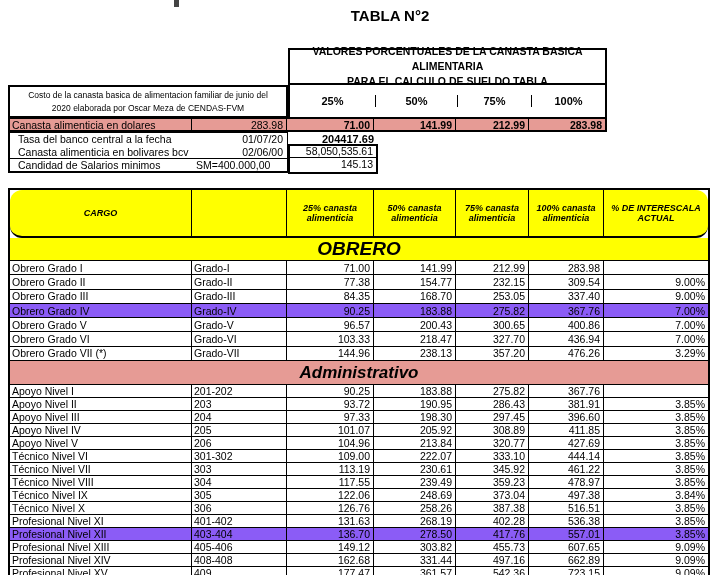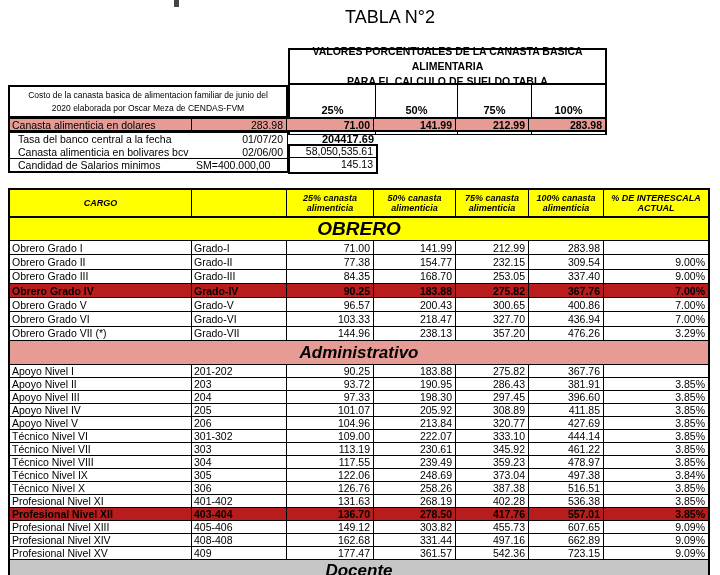--- a/index.html
+++ b/index.html
@@ -7,37 +7,38 @@
   body {
     position:relative; overflow:hidden; background:#fff; color:#000;
     font-family:"Liberation Sans", sans-serif;
   }
   .abs { position:absolute; }
 
   
   .speck { left:174px; top:0; width:5px; height:7px; background:#444; }
 
   
-  .page-title { top:7px; left:390px; transform:translateX(-50%); font-weight:normal; font-size:18px; white-space:nowrap; }
+  .page-title { top:7px; left:390px; transform:translateX(-50%); font-weight:bold; font-size:15px; white-space:nowrap; }
 
   
   .valores-box {
     left:288px; top:48px; width:319px; height:37px; border:2px solid #000;
     display:flex; flex-direction:column; justify-content:center; text-align:center;
     font-weight:bold; font-size:10.5px; line-height:1.45; background:#fff;
   }
   .cost-cell {
     left:8px; top:85px; width:280px; height:33px; border:2px solid #000;
     display:flex; flex-direction:column; justify-content:center; text-align:center;
     font-size:8.5px; line-height:1.5; background:#fff;
   }
   .ph-wrap {
-    left:288px; top:85px; width:319px; height:50px;
+    left:288px; top:85px; width:319px; height:33px;
     border-left:2px solid #000; border-right:2px solid #000; border-bottom:1px solid #000;
     display:flex;
+    align-items:center;
   }
   .ph { display:flex; align-items:center; justify-content:center; font-weight:bold; font-size:11px; border-right:1px solid #000; }
   .ph:last-child { border-right:none; }
   .ph0 { width:86px; } .ph1 { width:82px; } .ph2 { width:74px; } .ph3 { width:73px; }
 
   .pink-row {
     left:8px; top:117px; width:599px; height:15px;
     border:2px solid #000; border-left-width:2px; display:flex; background:#E69B95;
   }
   .pink-row .pcell { border-right:1px solid #000; font-size:10.5px; display:flex; align-items:center; overflow:hidden; white-space:nowrap; }
@@ -63,31 +64,31 @@
   .vbox-cand  { top:158px; border-top:none; height:16px; line-height:13px; }
 
   
   .main-table { left:8px; top:188px; width:702px; border:2px solid #000; background:#fff; }
   .grid7 { display:grid; grid-template-columns:182px 95px 87px 82px 73px 75px 1fr; }
   .trow { border-bottom:1px solid #000; }
   .cell { border-right:1px solid #000; display:flex; align-items:center; overflow:hidden;
           white-space:nowrap; font-size:10.5px; padding:0 2px; }
   .cell:last-child { border-right:none; }
   .num { justify-content:flex-end; padding-right:3px; }
-  .header-row { height:28px; background:#FFFF00; border-bottom:2px solid #000; }
+  .header-row { height:48px; background:#FFFF00; border-bottom:2px solid #000;border-radius:12px; }
   .header-row .cell { font-weight:bold; font-style:italic; font-size:9px; line-height:1.15;
                       justify-content:center; text-align:center; white-space:normal; padding:0 4px; }
   .section-row { display:flex; align-items:center; justify-content:center;
                  font-weight:bold; font-style:italic; border-bottom:1px solid #000; }
   .theme-yellow { background:#FFFF00; height:23px; font-size:19px; }
   .theme-pink   { background:#E69B95; height:24px; font-size:17px; }
   .theme-gray   { background:#C6C6C6; height:22px; font-size:17px; }
   .rows-yellow { height:14.3px; }
   .rows-pink   { height:13px; }
-  .hl { background:#b91c1c; font-weight:bold;text-align:center; }
+  .hl { background:#8b5cf6; font-weight:normal;text-align:center; }
 </style>
 </head>
 <body>
 
 <div class="abs speck"></div>
 
 <div class="abs page-title">TABLA N°2</div>
 
 <div class="abs valores-box">
   <div>VALORES PORCENTUALES DE LA CANASTA BASICA ALIMENTARIA</div>

